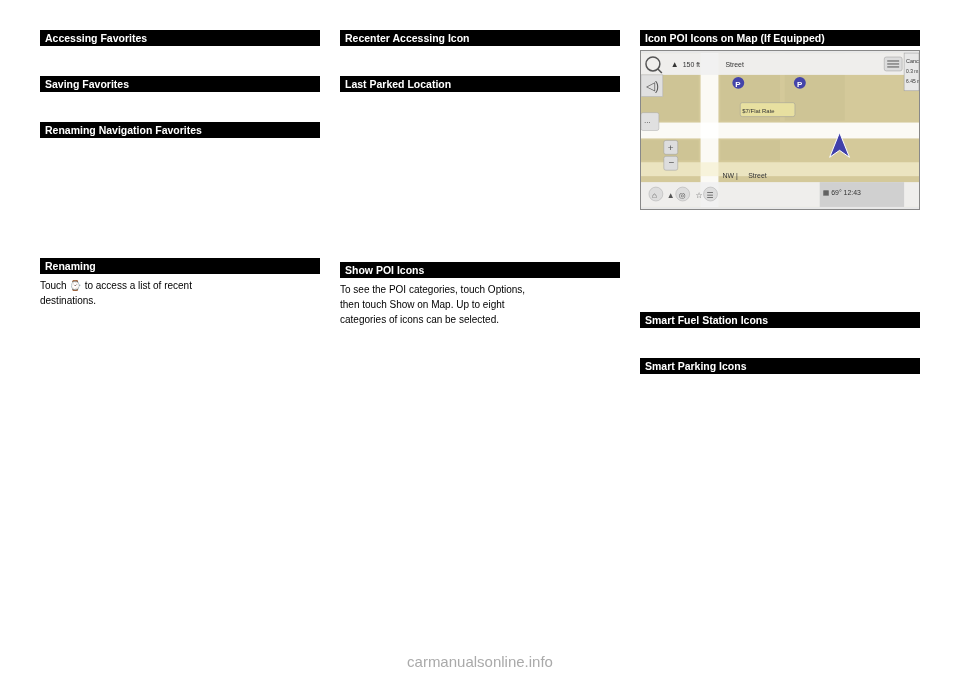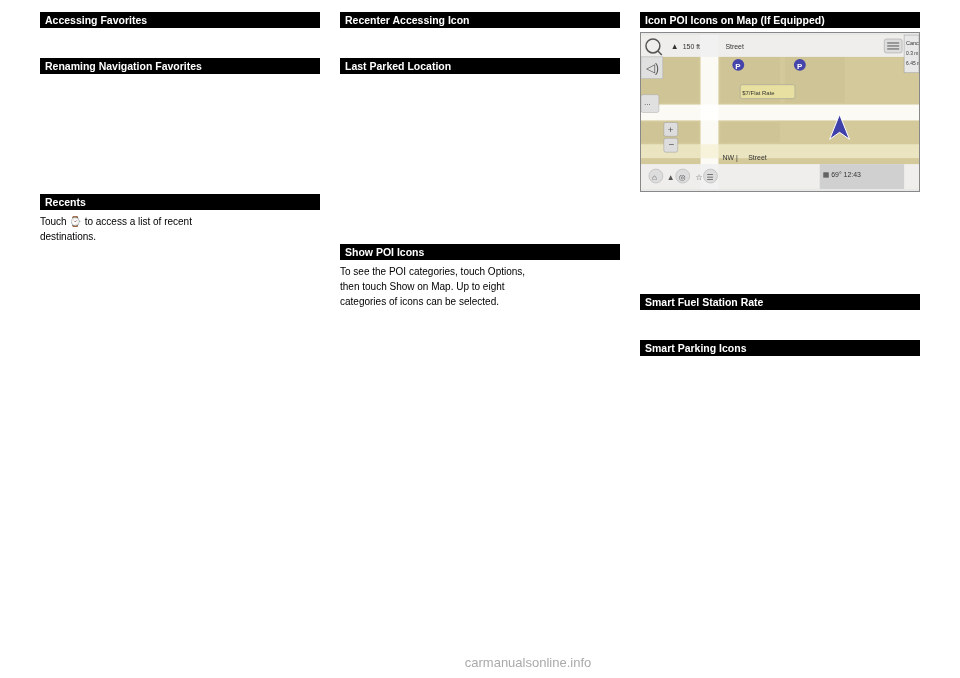--- a/index.html
+++ b/index.html
@@ -11,21 +11,21 @@
       font-size: 11px;
       color: #000000;
       position: relative;
       overflow: hidden;
     }
 
     .page-container {
       width: 960px;
       height: 678px;
       background: #fff;
-      padding: 2px 40px;
+      padding: 20px 40px;
       position: relative;
     }
 
     
     .columns {
       display: flex;
       gap: 20px;
       margin-top: 10px;
     }
 
@@ -74,48 +74,51 @@
       height: 100%;
     }
 
     
     .watermark {
       position: absolute;
       bottom: 8px;
       left: 50%;
       transform: translateX(-50%);
       color: #aaa;
-      font-size: 13px;
+      font-size: 15px;
       white-space: nowrap;
-      margin-left: 48px;
     }
   </style>
 </head>
 <body>
 
 <div class="page-container">
   <div class="columns">
 
     <div class="col">
 
       <div class="section-block">
         <span class="section-header">Accessing Favorites</span>
         <div class="section-content"></div>
       </div>
 
+      <div class="section-block">
+        <span class="section-header">Saving Favorites</span>
+        <div class="section-content"></div>
+      </div>
 
       <div class="section-block">
         <span class="section-header">Renaming Navigation Favorites</span>
         <div class="section-content"></div>
       </div>
 
       <div style="height: 80px;"></div>
 
       <div class="section-block">
-        <span class="section-header">Recents</span>
+        <span class="section-header">Renaming</span>
         <div class="section-content">Touch ⌚ to access a list of recent<br>destinations.</div>
       </div>
 
     </div>
 
     <div class="col">
 
       <div class="section-block">
         <span class="section-header">Recenter Accessing Icon</span>
         <div class="section-content"></div>
@@ -211,21 +214,21 @@
 
             <rect x="180" y="130" width="85" height="25" fill="#d0d0d0"></rect>
             <text x="183" y="143" font-size="7" fill="#333">▦ 69°  12:43</text>
           </svg>
         </div>
       </div>
 
       <div style="height: 60px;"></div>
 
       <div class="section-block">
-        <span class="section-header">Smart Fuel Station Rate</span>
+        <span class="section-header">Smart Fuel Station Icons</span>
         <div class="section-content"></div>
       </div>
 
       <div class="section-block">
         <span class="section-header">Smart Parking Icons</span>
         <div class="section-content"></div>
       </div>
 
     </div>
 

